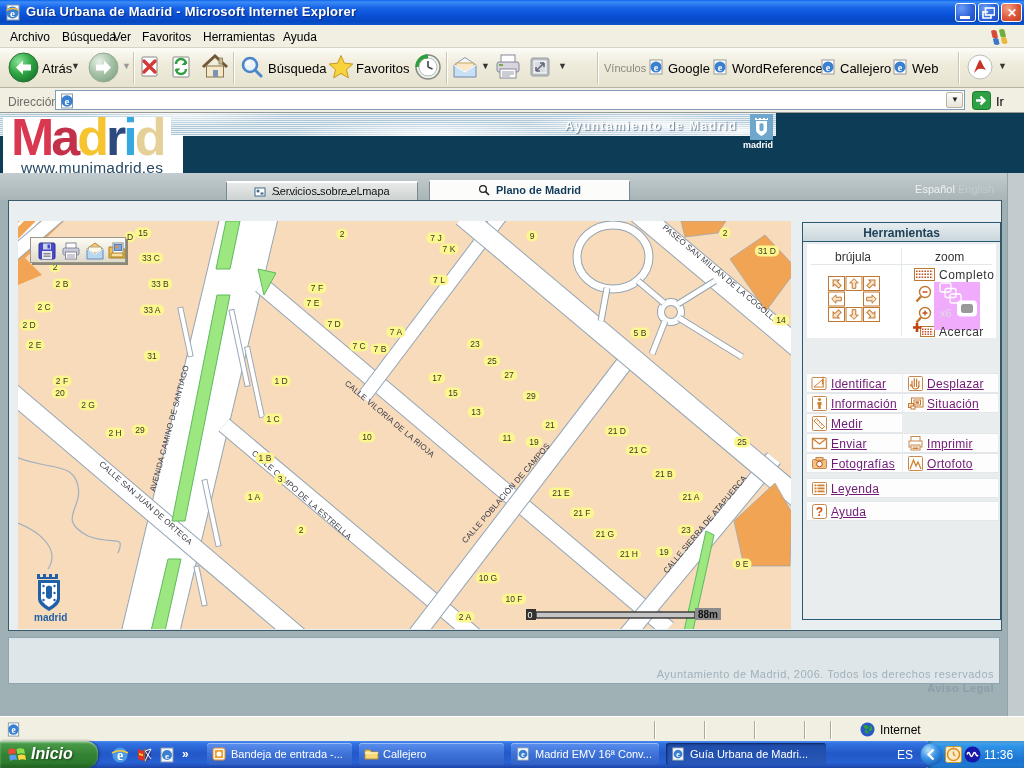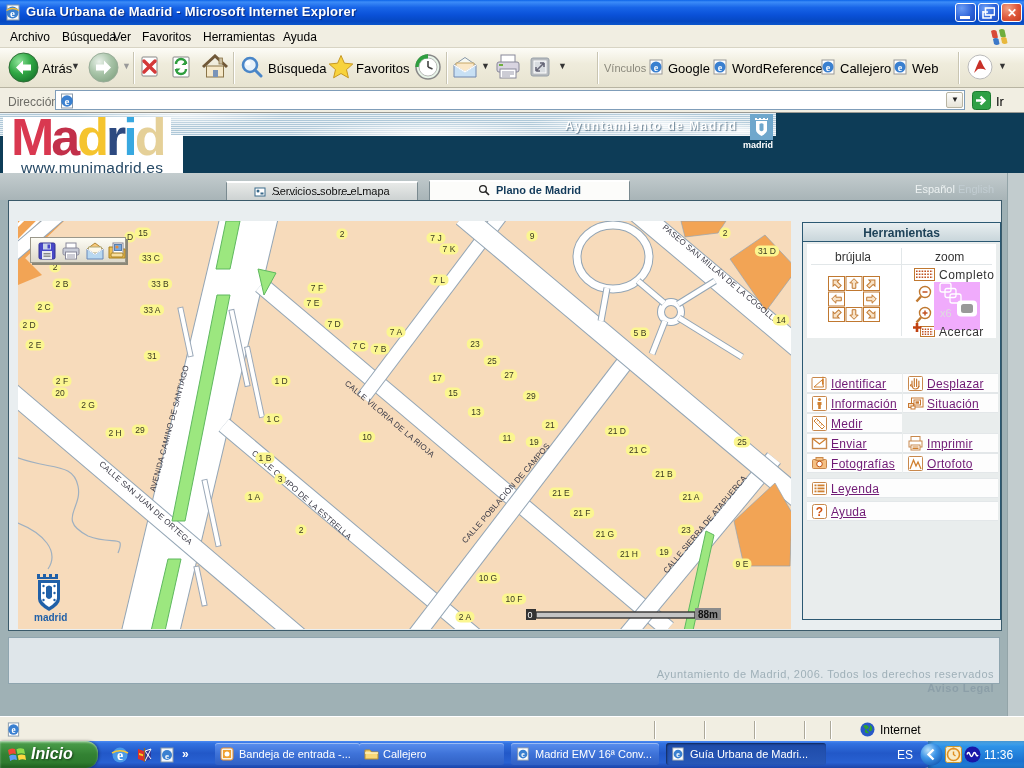--- a/index.html
+++ b/index.html
@@ -961,21 +961,21 @@
         <path d="M15 2 L9 4 M9 4 L15 12 M15 2 L9 14" stroke="#fff" stroke-width="1"></path>
         <line x1="8.5" y1="1" x2="8.5" y2="15" stroke="#8a6a30" stroke-width="1.2"></line>
       </svg>
     <svg style="position:absolute;left:159px;top:6px;" width="16" height="16" viewBox="0 0 16 16">
         <rect x="2" y="1" width="12" height="14" fill="#F4F8FC" stroke="#8899AA"></rect>
         <circle cx="8" cy="8" r="5" fill="#3A80D0"></circle>
         <text x="8" y="11.5" font-size="9" font-weight="bold" fill="#fff" text-anchor="middle" font-family="Liberation Serif">e</text>
       </svg>
     <span style="position:absolute;left:182px;top:6px;color:#fff;font-size:12px;font-weight:bold;">»</span>
 
-    <div class="taskbtn" style="left:207px;width:145px;margin-left:8px;">
+    <div class="taskbtn" style="left:207px;width:145px;">
       <svg style="position:absolute;left:5px;top:4px;" width="14" height="14" viewBox="0 0 14 14">
           <rect x="1" y="1" width="12" height="12" rx="2" fill="#F8F4E8" stroke="#E89030"></rect>
           <rect x="3" y="3" width="8" height="8" fill="#F0A030"></rect>
           <circle cx="7" cy="7" r="2.5" fill="#fff"></circle>
         </svg>
       <span class="bt">Bandeja de entrada -...</span>
     </div>
     <div class="taskbtn" style="left:359px;width:145px;">
       <svg style="position:absolute;left:5px;top:5px;" width="15" height="12" viewBox="0 0 15 12">
           <path d="M1 2 L6 2 L7.5 4 L14 4 L14 11 L1 11 Z" fill="#F8D878" stroke="#B89030"></path>

